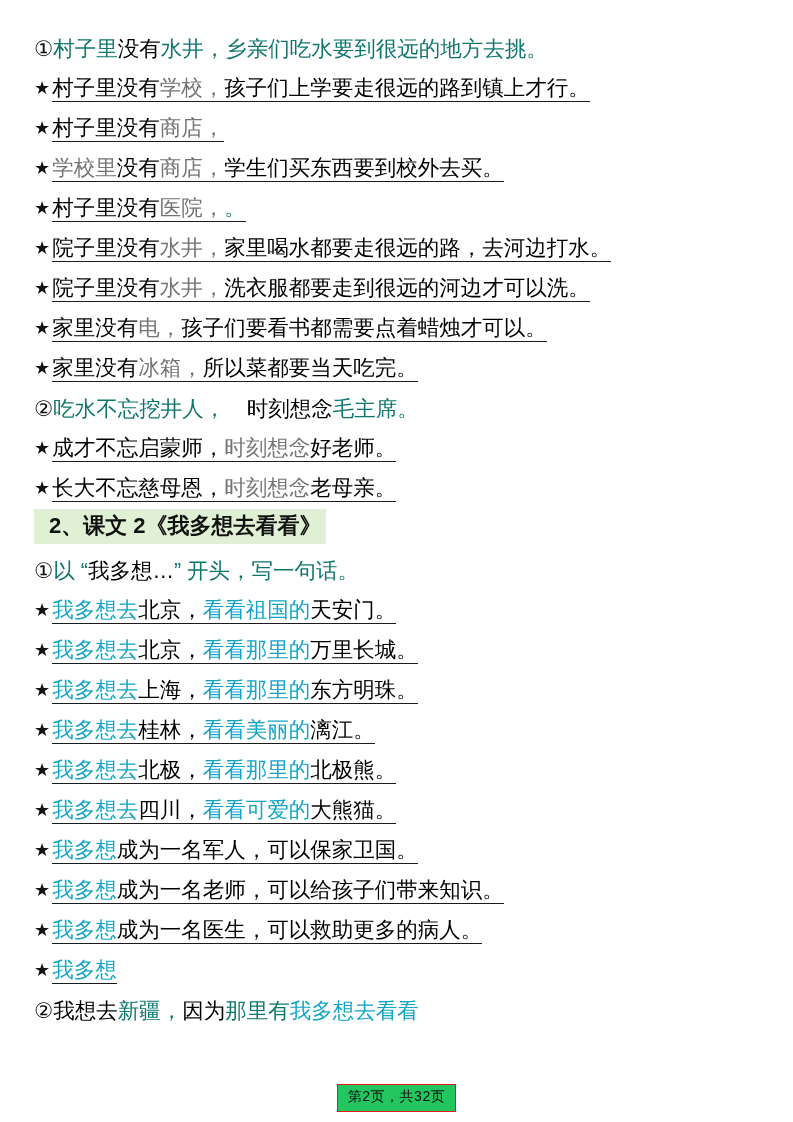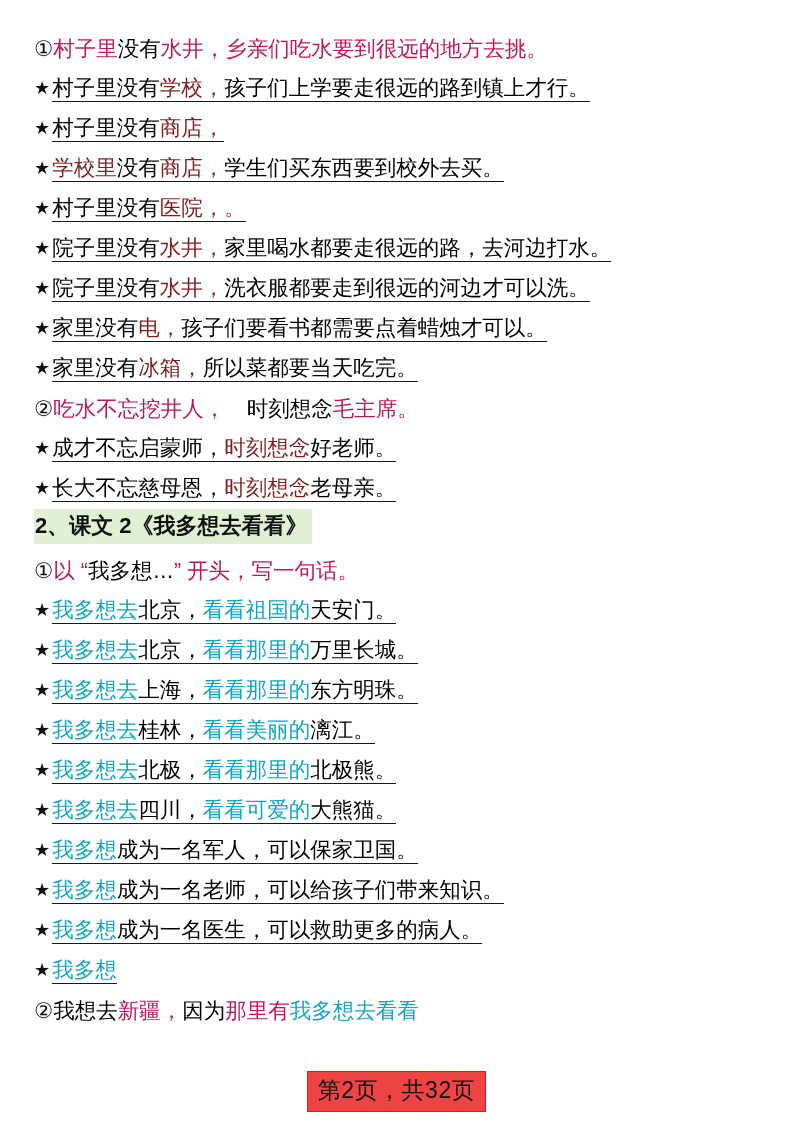--- a/index.html
+++ b/index.html
@@ -45,63 +45,63 @@
     position: relative;
     top: -1px;
   }
   .num {
     color: #111111;
     flex: 0 0 auto;
   }
   .seg {
     flex: 0 0 auto;
   }
-  .k-black { color: #be185d; }
+  .k-black { color: #0f766e; }
   .k-red   { color: #000000; }
-  .k-blue  { color: #7f1d1d; text-align: right; }
+  .k-blue  { color: #737373; text-align: right; }
   .k-cyan  { color: #12a5c6; }
   .row {
     display: flex;
     align-items: flex-end;
     height: 40px;
   }
   .underline-box {
     display: inline-flex;
     align-items: baseline;
     border-bottom: 1.6px solid #1a1a1a;
     padding-bottom: 2px;
   }
   .no-ul { border-bottom: none; }
   .heading {
     display: inline-block;
     background: #dff0d4;
     font-weight: bold;
     font-size: 22px;
     color: #111111;
-    padding: 2px 4px 3px 1px;
+    padding: 2px 4px 3px 15px;
   }
   .heading-row {
     display: flex;
     align-items: flex-end;
     height: 42px;
   }
   .footer {
     position: absolute;
     left: 0;
     right: 0;
     bottom: 10px;
     text-align: center;
   }
   .footer-box {
     display: inline-block;
     border: 1.5px solid #e8161a;
     padding: 3px 10px 5px 10px;
-    font-size: 23px;
-    color: #111111;
-    background: #ef4444;
+    font-size: 14px;
+    color: #111111;
+    background: #22c55e;
     letter-spacing: 0.5px;
   }
 </style>
 </head>
 <body>
 
 <div class="page">
   <div class="content">
     <div id="block-1">
         <div class="row">

